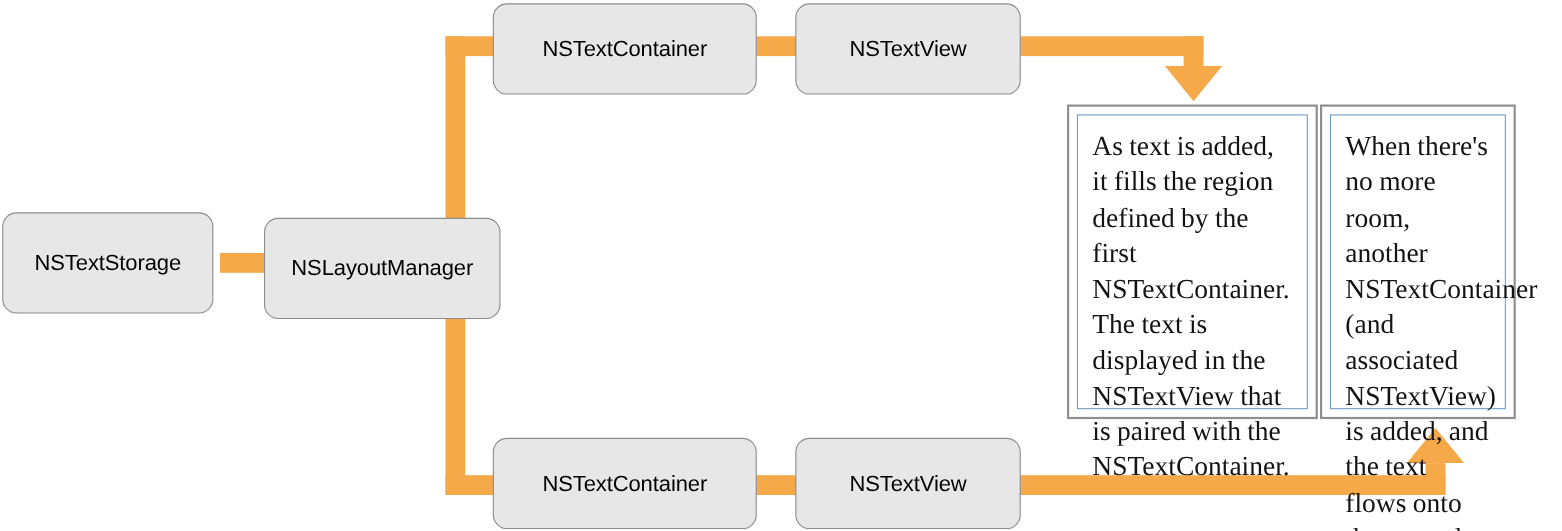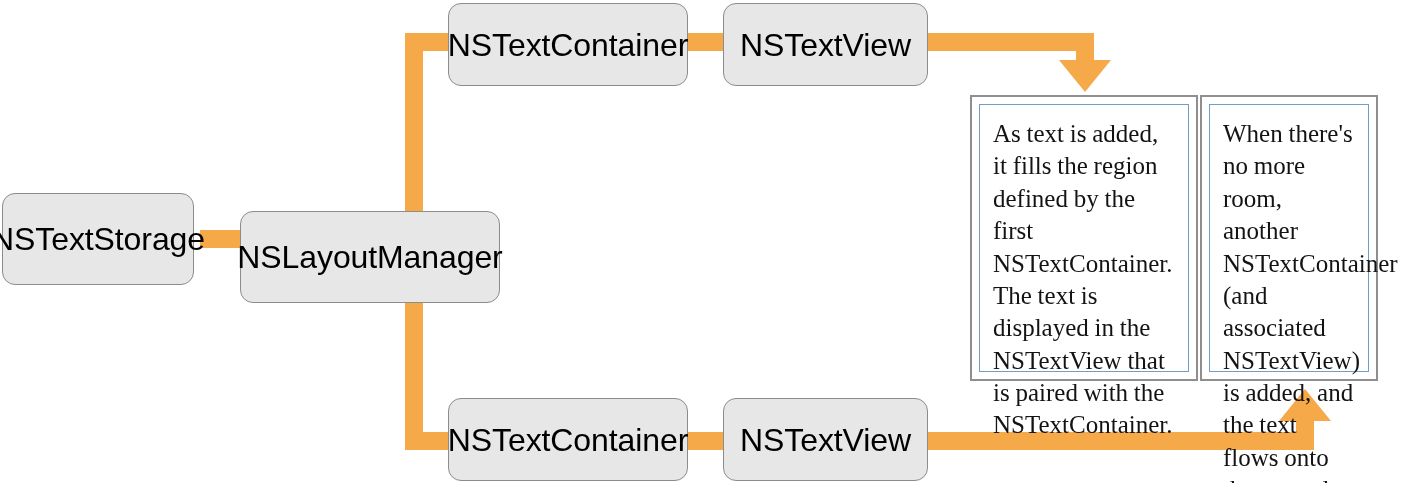--- a/index.html
+++ b/index.html
@@ -32,31 +32,31 @@
     position: absolute;
     z-index: 3;
     box-sizing: border-box;
     background: #e7e7e7;
     border: 1.5px solid #8c8c8c;
     border-radius: 13px;
     display: flex;
     align-items: center;
     justify-content: center;
     color: #000000;
-    font-size: 32px;
+    font-size: 20px;
     font-family: "Liberation Sans", sans-serif;
     letter-spacing: -0.1px;
     white-space: nowrap;
   }
   .node-label {
     display: block;
     line-height: 1;
   }
   #node-storage    { left: 2px;   top: 193px; width: 192px; height: 92px; }
-  #node-layout     { left: 240px; top: 211px; width: 260px; height: 92px; }
+  #node-layout     { left: 240px; top: 198px; width: 215px; height: 92px; }
   #node-container-top  { left: 448px; top: 3px;   width: 240px; height: 83px; }
   #node-textview-top   { left: 723px; top: 3px;   width: 205px; height: 83px; }
   #node-container-bot  { left: 448px; top: 398px; width: 240px; height: 83px; }
   #node-textview-bot   { left: 723px; top: 398px; width: 205px; height: 83px; }
 
   
   .page {
     position: absolute;
     z-index: 2;
     box-sizing: border-box;

